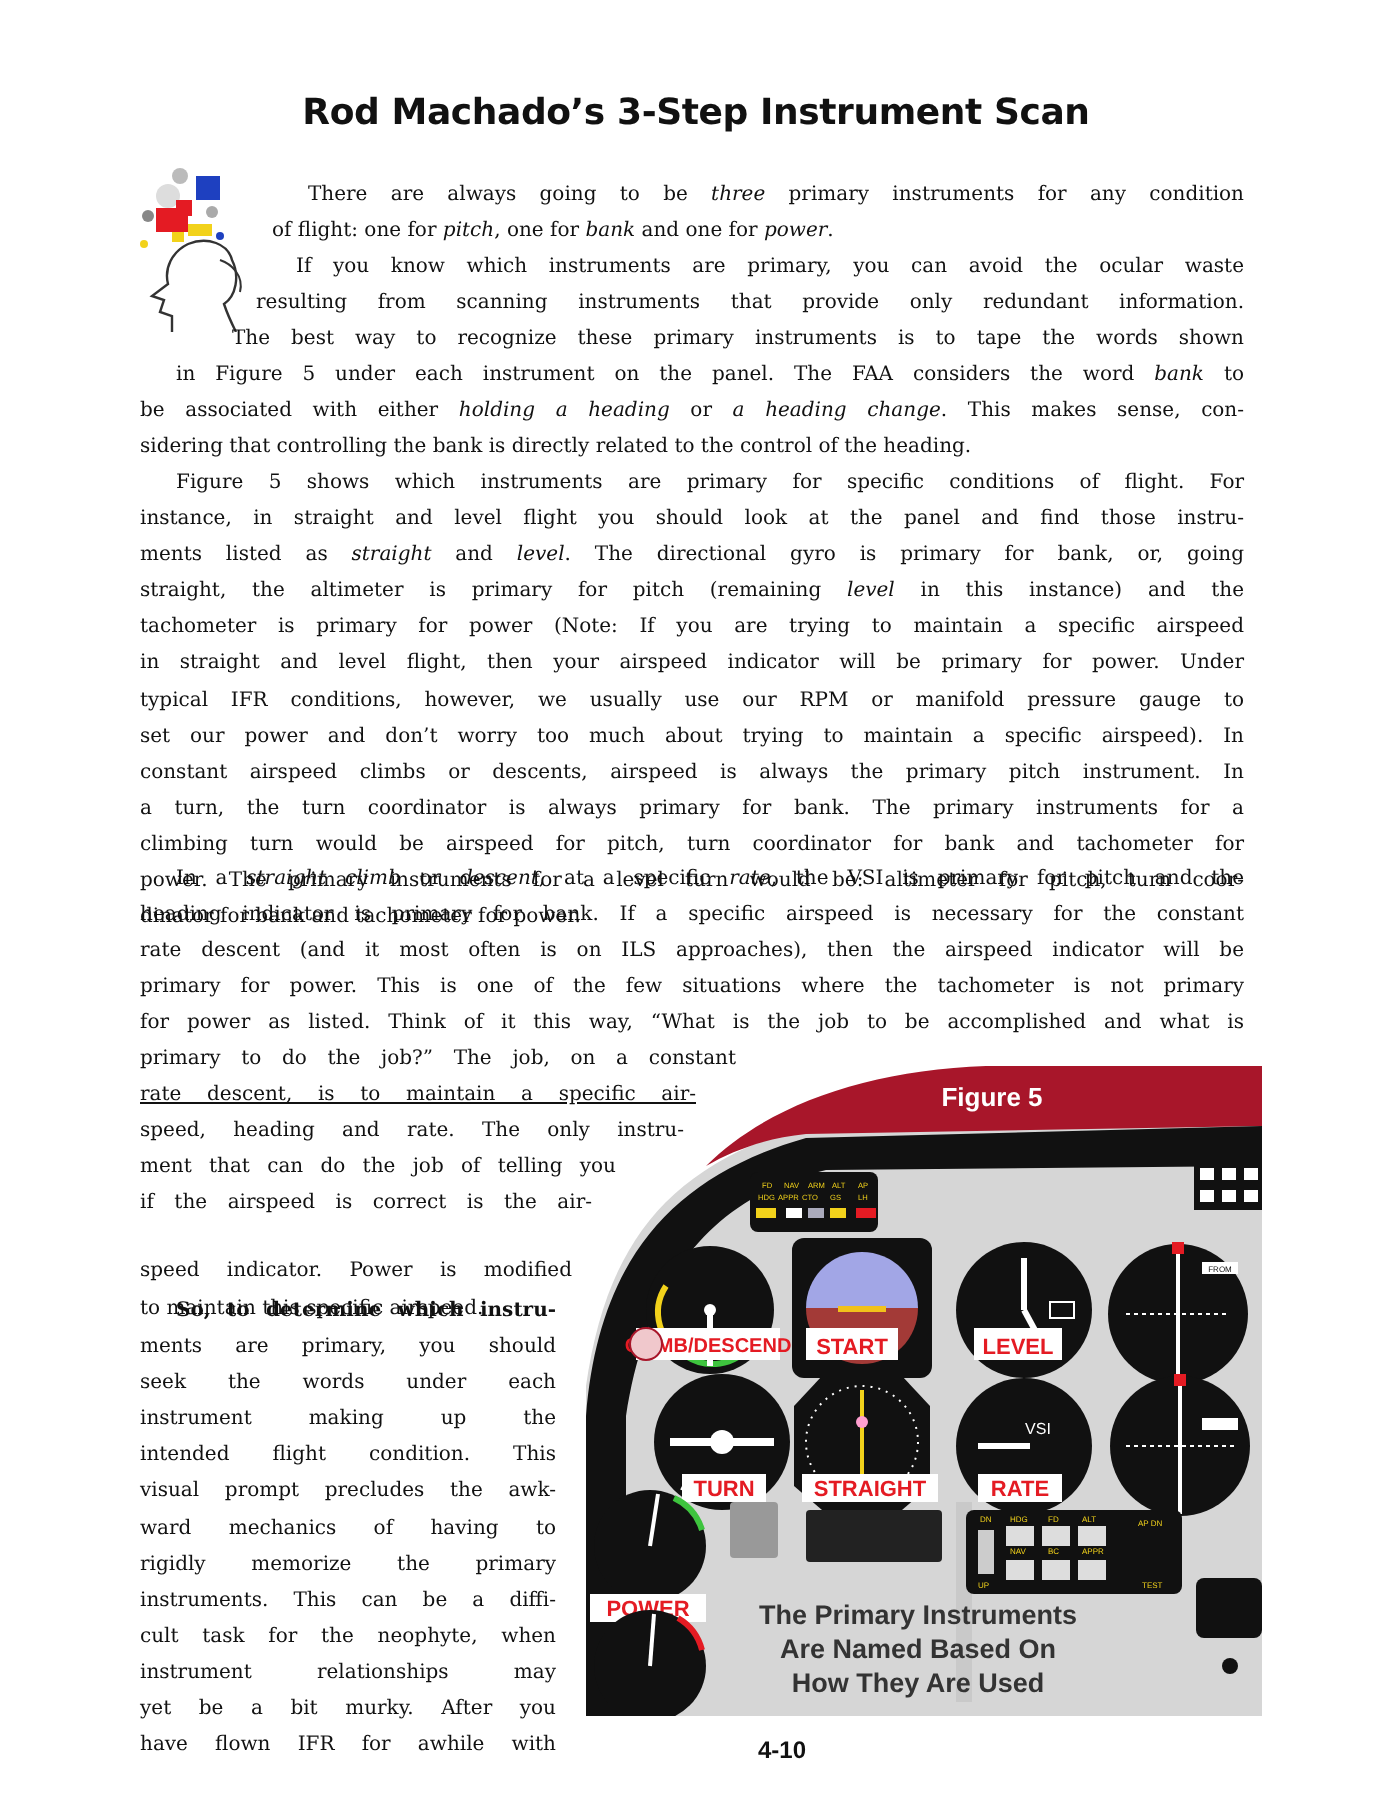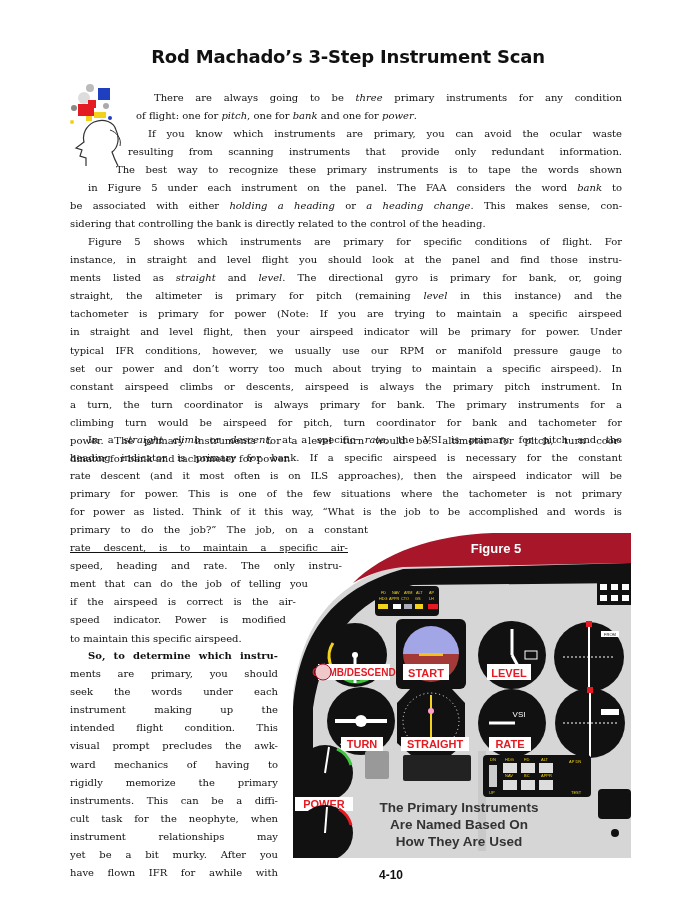--- a/index.html
+++ b/index.html
@@ -70,29 +70,29 @@
   <span class="line">climbing turn would be airspeed for pitch, turn coordinator for bank and tachometer for</span>
   <span class="line">power. The primary instruments for a level turn would be: altimeter for pitch, turn coor-</span>
   <span class="line last">dinator for bank and tachometer for power.</span>
 </div>
 
 <div class="body-text" style="top:431px;">
   <span class="line" style="padding-left:18px;"><span>In a </span><i>straight climb</i><span> or </span><i>descent</i><span>, at a specific </span><i>rate</i><span>, the VSI is primary for pitch and the</span></span>
   <span class="line">heading indicator is primary for bank. If a specific airspeed is necessary for the constant</span>
   <span class="line">rate descent (and it most often is on ILS approaches), then the airspeed indicator will be</span>
   <span class="line">primary for power. This is one of the few situations where the tachometer is not primary</span>
-  <span class="line">for power as listed. Think of it this way, “What is the job to be accomplished and words is</span>
+  <span class="line">for power as listed. Think of it this way, “What is the job to be accomplished and what is</span>
 </div>
 <div class="body-text" style="top:521px; width:298px;">
   <span class="line">primary to do the job?” The job, on a constant</span>
   <span class="line" style="width:278px;text-decoration:underline;">rate descent, is to maintain a specific air-</span>
   <span class="line" style="width:272px;">speed, heading and rate. The only instru-</span>
   <span class="line" style="width:238px;">ment that can do the job of telling you</span>
   <span class="line" style="width:226px;">if the airspeed is correct is the air-</span>
-  <span class="line" style="width:216px;">speed indicator. Power is modified</span>
+  <span class="line" style="width:216px;margin-top:16px;">speed indicator. Power is modified</span>
   <span class="line last">to maintain this specific airspeed.</span>
 </div>
 
 <div class="body-text" style="top:647px; width:208px;">
   <span class="line" style="padding-left:18px;font-weight:bold;">So, to determine which instru-</span>
   <span class="line">ments are primary, you should</span>
   <span class="line">seek the words under each</span>
   <span class="line">instrument making up the</span>
   <span class="line">intended flight condition. This</span>
   <span class="line">visual prompt precludes the awk-</span>

